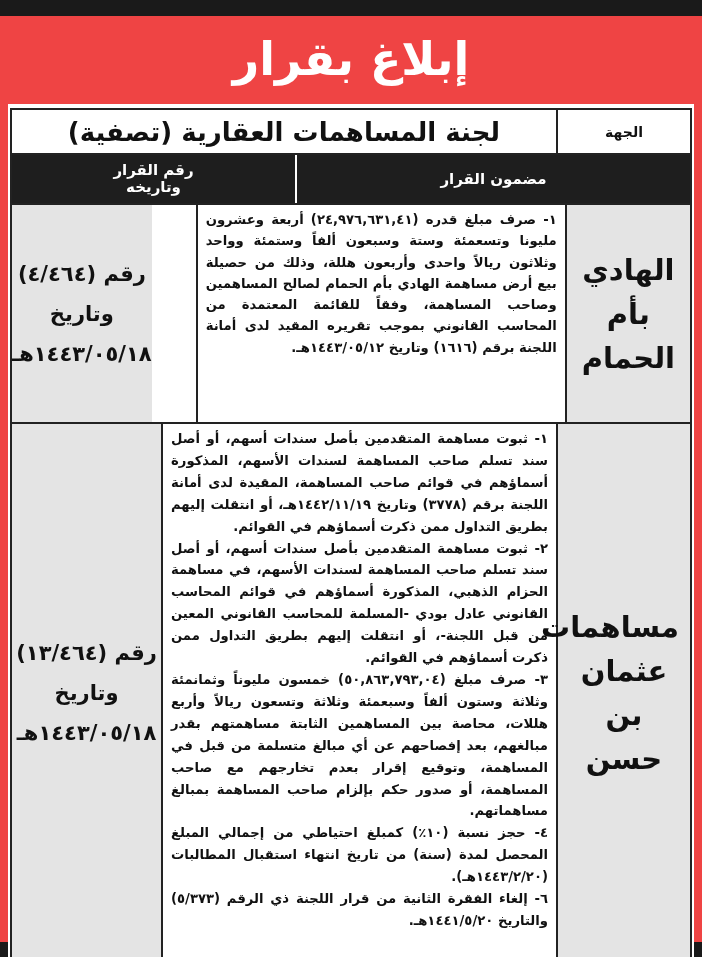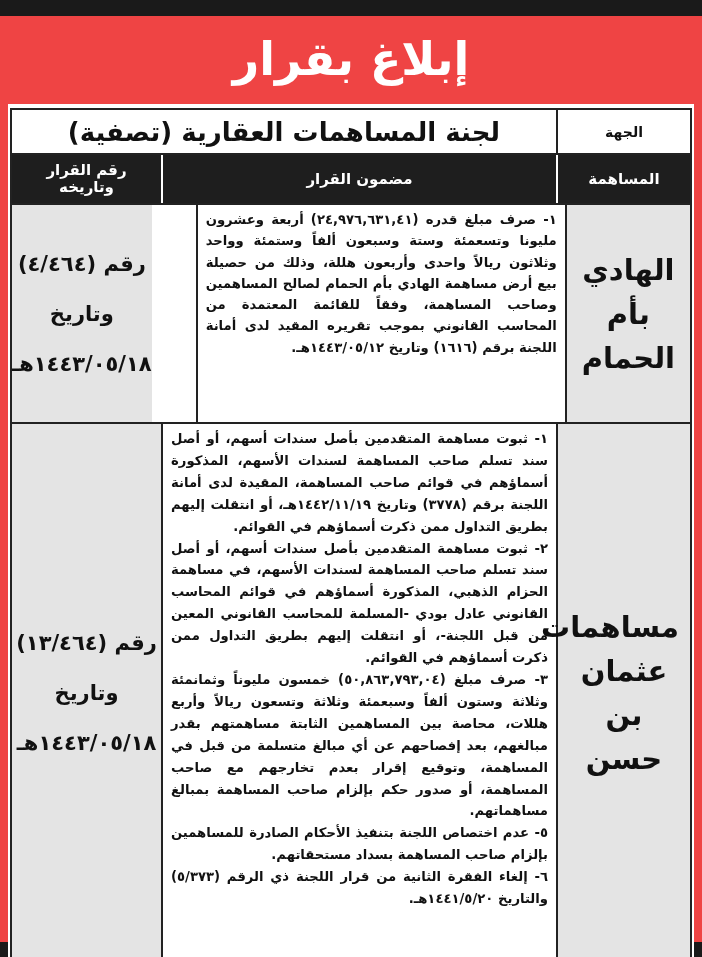--- a/index.html
+++ b/index.html
@@ -13,21 +13,21 @@
   .cell { box-sizing:border-box; border-left:2px solid #222; display:flex; align-items:center; justify-content:center; text-align:center; }
   .cell:last-child { border-left:none; }
   .c-right { width:134px; }
   .c-mid { width:395px; }
   .c-left { flex:1; }
   .r-entity { top:0; height:45px; }
   .r-head { top:45px; height:50px; background:#1e1e1e; }
   .r-head .cell { color:#fff; font-weight:bold; font-size:15px; border-left-color:#fff; }
   .r1 { top:95px; height:219px; }
   .r2 { top:314px; height:537px; border-bottom:none; }
-  .gray { background:#e4e4e4;gap:10px; }
+  .gray { background:#e4e4e4; }
   .entity-label { font-size:14px; font-weight:bold; color:#111; }
   .entity-value { font-size:26px; font-weight:bold; color:#111; }
   .name { font-size:29px; font-weight:900; line-height:44px; color:#111; }
   .ref { font-size:21px; font-weight:bold; line-height:40px; color:#111; }
   .content { display:block; text-align:justify; padding:4px 8px; font-size:13.2px; font-weight:bold; line-height:21.3px; color:#111; }
   .content p { margin:0; }
   .r2 .content { line-height:21.9px; }
 </style>
 </head>
 <body>
@@ -42,23 +42,20 @@
     <div class="row r-entity">
       <div class="cell c-right">
         <span class="entity-label">الجهة</span>
       </div>
       <div class="cell c-left" style="flex:1;">
         <span class="entity-value">لجنة المساهمات العقارية (تصفية)</span>
       </div>
     </div>
 
     <div class="row r-head">
-      <div class="cell c-right">
-        <span>المساهمة</span>
-      </div>
       <div class="cell c-mid">
         <span>مضمون القرار</span>
       </div>
       <div class="cell c-left">
         <span style="line-height:17px;display:block;width:90px;">رقم القرار وتاريخه</span>
       </div>
     </div>
 
     <div class="row r1">
       <div class="cell c-right gray">
@@ -78,21 +75,21 @@
 
     <div class="row r2">
       <div class="cell c-right gray">
         <span class="name" style="width:110px;display:block;">مساهمات عثمان بن حسن</span>
       </div>
       <div class="cell c-mid" style="align-items:flex-start;">
         <div class="content">
           <p>١- ثبوت مساهمة المتقدمين بأصل سندات أسهم، أو أصل سند تسلم صاحب المساهمة لسندات الأسهم، المذكورة أسماؤهم في قوائم صاحب المساهمة، المقيدة لدى أمانة اللجنة برقم (٣٧٧٨) وتاريخ ١٤٤٢/١١/١٩هـ، أو انتقلت إليهم بطريق التداول ممن ذكرت أسماؤهم في القوائم.</p>
           <p>٢- ثبوت مساهمة المتقدمين بأصل سندات أسهم، أو أصل سند تسلم صاحب المساهمة لسندات الأسهم، في مساهمة الحزام الذهبي، المذكورة أسماؤهم في قوائم المحاسب القانوني عادل بودي -المسلمة للمحاسب القانوني المعين من قبل اللجنة-، أو انتقلت إليهم بطريق التداول ممن ذكرت أسماؤهم في القوائم.</p>
           <p>٣- صرف مبلغ (٥٠,٨٦٣,٧٩٣,٠٤) خمسون مليوناً وثمانمئة وثلاثة وستون ألفاً وسبعمئة وثلاثة وتسعون ريالاً وأربع هللات، محاصة بين المساهمين الثابتة مساهمتهم بقدر مبالغهم، بعد إفصاحهم عن أي مبالغ متسلمة من قبل في المساهمة، وتوقيع إقرار بعدم تخارجهم مع صاحب المساهمة، أو صدور حكم بإلزام صاحب المساهمة بمبالغ مساهماتهم.</p>
-          <p>٥- عدم اختصاص اللجنة بتنفيذ الأحكام الصادرة للمساهمين بإلزام صاحب المساهمة بسداد مستحقاتهم.</p>
+          <p>٤- حجز نسبة (١٠٪) كمبلغ احتياطي من إجمالي المبلغ المحصل لمدة (سنة) من تاريخ انتهاء استقبال المطالبات (١٤٤٣/٢/٢٠هـ).</p>
           <p>٦- إلغاء الفقرة الثانية من قرار اللجنة ذي الرقم (٥/٣٧٣) والتاريخ ١٤٤١/٥/٢٠هـ.</p>
         </div>
       </div>
       <div class="cell c-left gray" style="flex-direction:column;">
         <span class="ref">رقم (١٣/٤٦٤)</span>
         <span class="ref">وتاريخ</span>
         <span class="ref">١٤٤٣/٠٥/١٨هـ</span>
       </div>
     </div>
 

